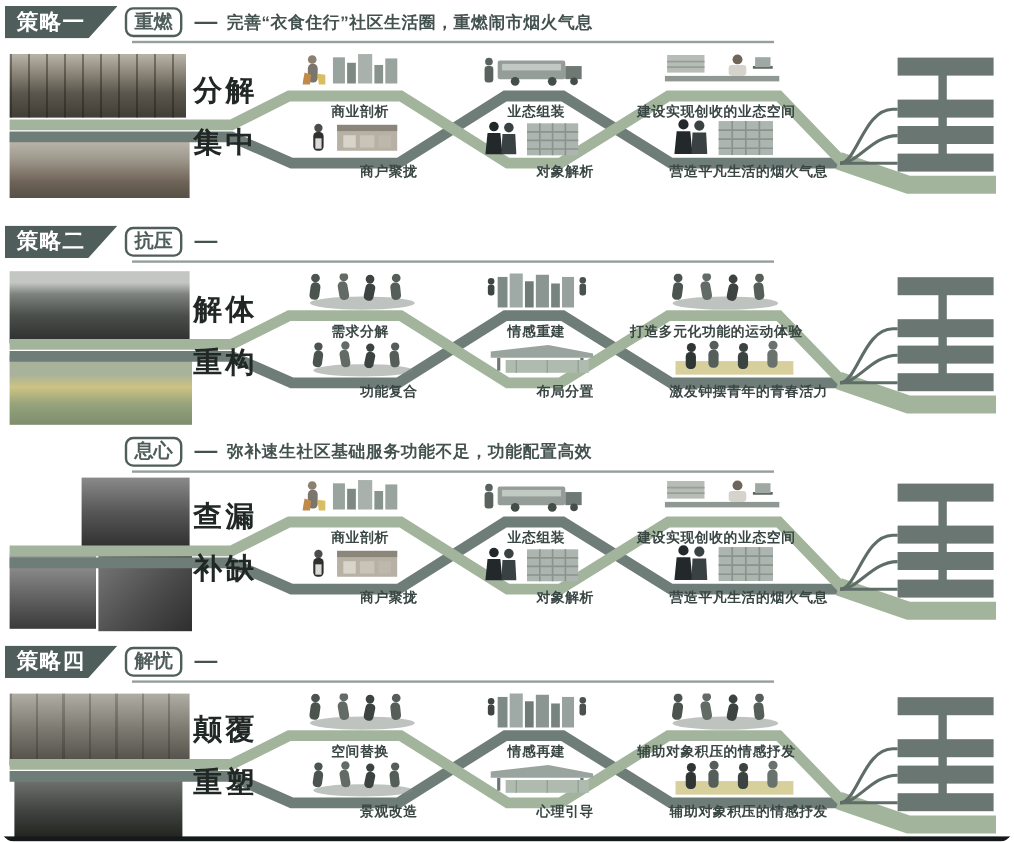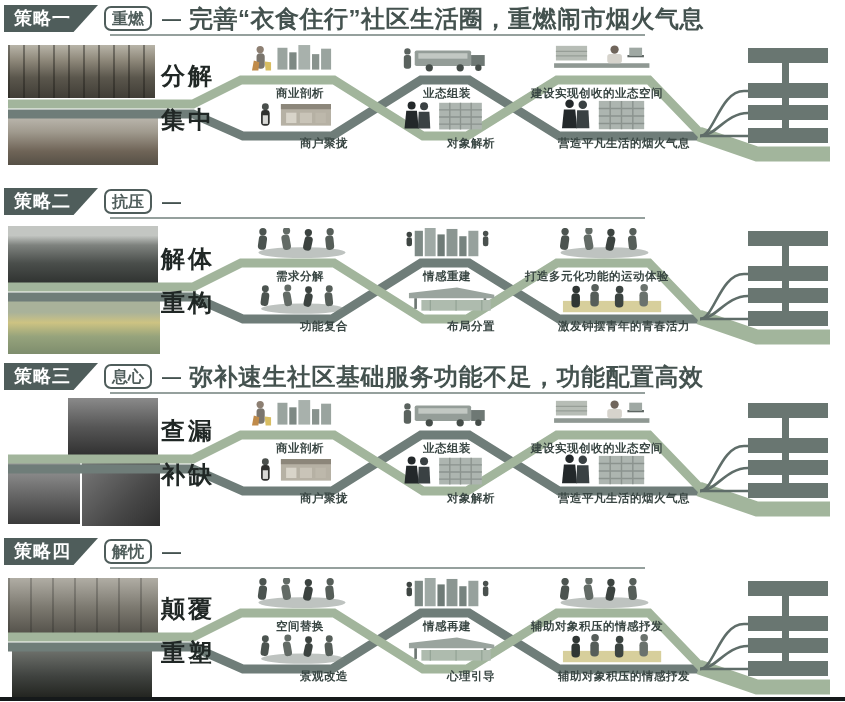--- a/index.html
+++ b/index.html
@@ -1,28 +1,28 @@
 <!DOCTYPE html>
 <html><head>
 <meta charset="utf-8">
 <style>
   html,body{margin:0;padding:0;background:#ffffff;}
   #root{position:relative;width:845px;height:702px;background:#ffffff;overflow:hidden;
-        font-family:"Liberation Sans",sans-serif;}
+        font-family:"Liberation Sans",sans-serif;border-radius:14px;}
   .strategy{position:absolute;left:0;width:845px;height:175px;}
   
   .hdr{position:absolute;left:0;top:0;width:845px;height:30px;}
   .badge{position:absolute;left:4px;top:0;width:94px;height:27px;background:#4f5d5b;color:#ffffff;
          font-size:18px;font-weight:bold;line-height:27px;padding-left:10px;box-sizing:border-box;
          clip-path:polygon(0 0,100% 0,74% 100%,0 100%);letter-spacing:1px;}
   .kw{position:absolute;left:104px;top:1px;height:21px;border:2.5px solid #4f5d5b;border-radius:7px;
       padding:0 6px;font-size:16px;font-weight:bold;color:#4f5d5b;line-height:21px;background:#fff;}
   .titleline{position:absolute;left:162px;top:0;height:27px;display:flex;align-items:center;gap:8px;}
   .dash{font-size:19px;font-weight:bold;color:#44524f;}
-  .desc{font-size:24px;font-weight:bold;color:#44524f;letter-spacing:0.5px;white-space:nowrap;}
+  .desc{font-size:14px;font-weight:bold;color:#44524f;letter-spacing:0.5px;white-space:nowrap;}
   .hline{position:absolute;left:110px;top:29px;width:535px;height:2px;background:#72807c;opacity:.75;}
   
   .content{position:absolute;left:0;top:40px;width:683px;height:140px;}
   .braid{position:absolute;left:0;top:0;}
   .ph{position:absolute;}
   .ph-storefront{background:repeating-linear-gradient(90deg,rgba(25,24,20,.4) 0 2px,rgba(0,0,0,0) 2px 15px),
                  linear-gradient(180deg,#b8b4a8 0%,#8f897b 28%,#5a564c 62%,#403d36 100%);}
   .ph-cafe{background:linear-gradient(180deg,#c7c4bc,#a09a8e 40%,#6f6457 75%,#565046);}
   .ph-court{background:linear-gradient(180deg,#c3c6c2 0 16%,#7e827e 32%,#4a4e4b 62%,#2c2f2d);}
   .ph-playground{background:linear-gradient(180deg,#a9b29a 0 28%,#cdc382 46%,#96a37c 70%,#7e8d6d);}
@@ -241,21 +241,20 @@
       <div class="nl b" style="left:300px">功能复合</div>
       <div class="nl t" style="left:447px">情感重建</div>
       <div class="nl b" style="left:447px">布局分置</div>
       <div class="nl t" style="left:597px">打造多元化功能的运动体验</div>
       <div class="nl b" style="left:600px">激发钟摆青年的青春活力</div>
     </div>
   </div>
 
   <div class="strategy" style="top:363px">
     <div class="hdr">
-      <div class="badge">策略三</div>
       <div class="kw">息心</div>
       <div class="titleline">
         <span class="dash">—</span>
         <span class="desc">弥补速生社区基础服务功能不足，功能配置高效</span>
       </div>
       <div class="hline"></div>
     </div>
     <div class="content" style="top:37px">
       <div class="ph ph-bw1" style="left:68px;top:-2px;width:90px;height:58px"></div>
       <div class="ph ph-bw2" style="left:8px;top:62px;width:72px;height:62px"></div>

